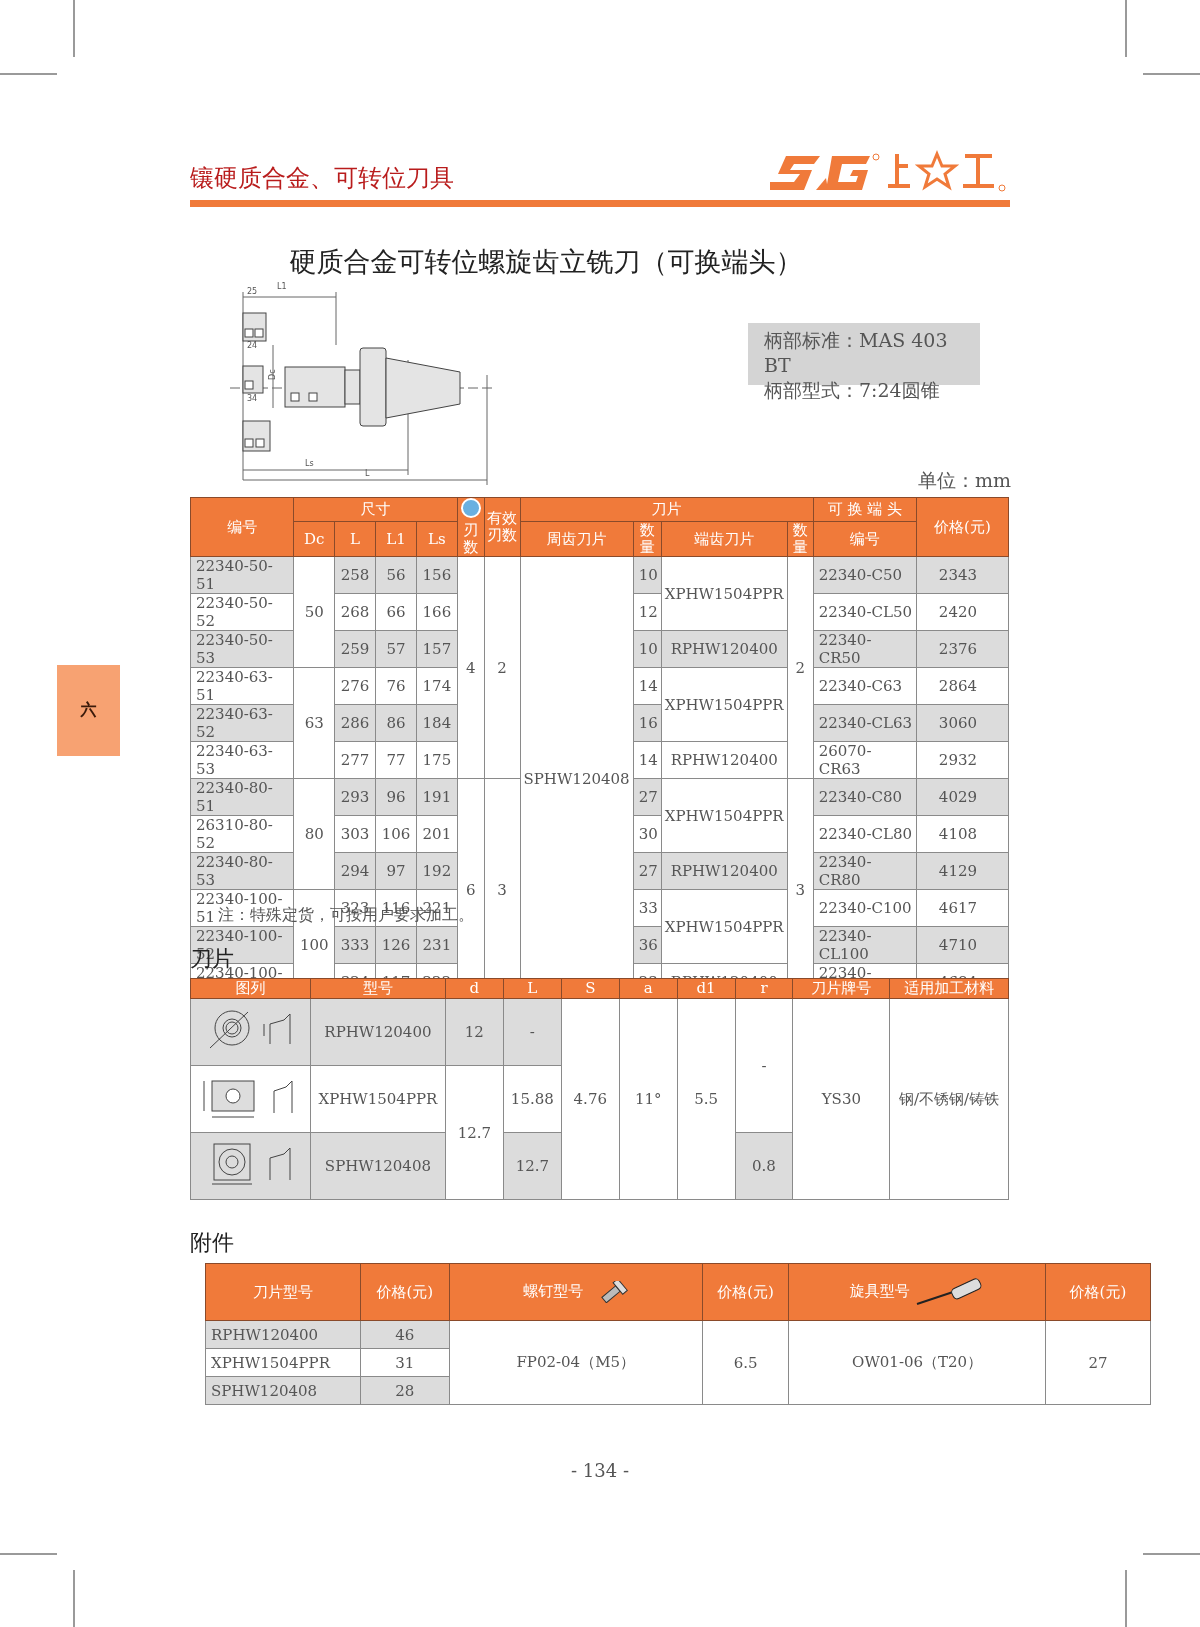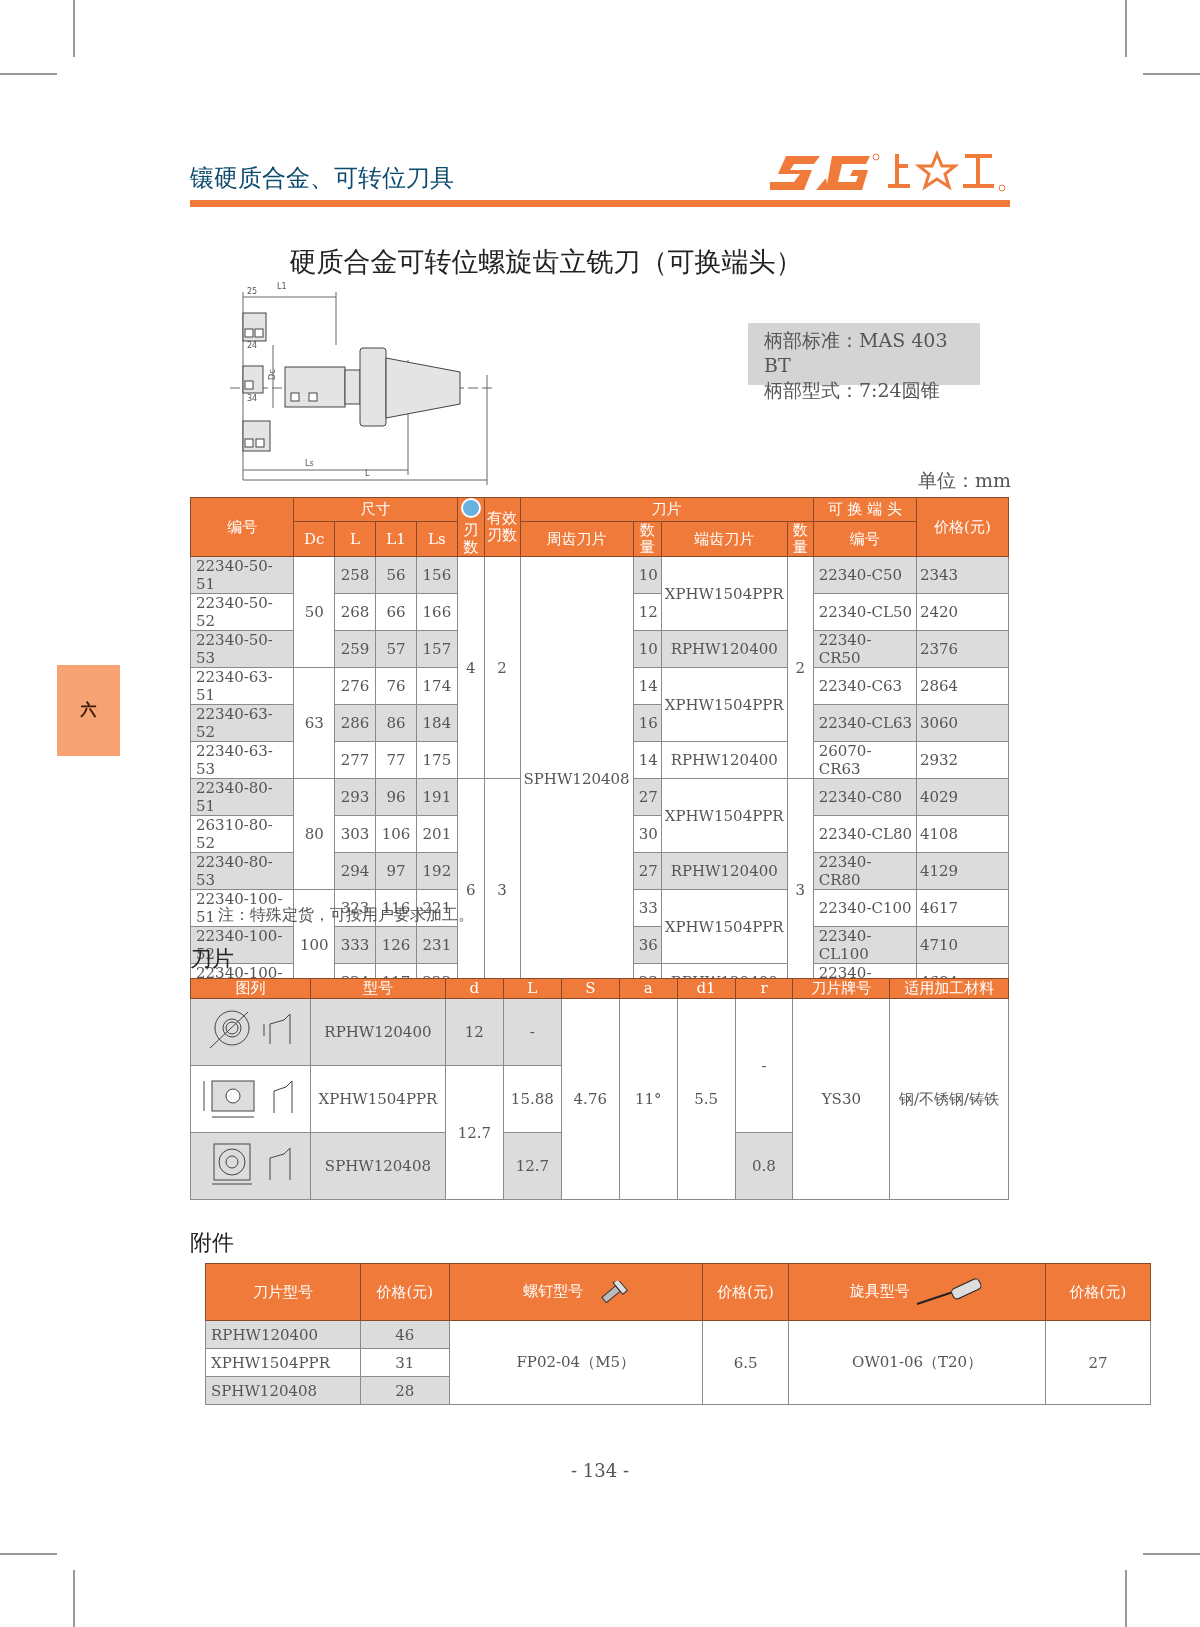--- a/index.html
+++ b/index.html
@@ -1,30 +1,30 @@
 <!DOCTYPE html>
 <html><head>
 <meta charset="utf-8">
 <style>
   * { box-sizing: border-box; margin: 0; padding: 0; }
   html, body { width: 1200px; height: 1627px; background: #fff; }
   body { position: relative; font-family: "DejaVu Serif", "Liberation Serif", serif; color: #444; overflow: hidden; }
   .crop { position: absolute; background: #9a9a9a; }
-  .section-title { position: absolute; left: 190px; top: 162px; font-family: "DejaVu Sans", sans-serif; font-size: 24px; color: #0c4a6e; }
+  .section-title { position: absolute; left: 190px; top: 162px; font-family: "DejaVu Sans", sans-serif; font-size: 24px; color: #b91c1c; }
   .logo { position: absolute; left: 770px; top: 148px; width: 240px; height: 50px; }
   .hr-orange { position: absolute; left: 190px; top: 200px; width: 820px; height: 7px; background: #f07a3a; }
   .page-title { position: absolute; left: 0; width: 1092px; top: 244px; text-align: center; font-family: "DejaVu Sans", sans-serif; font-size: 27px; color: #222; }
   .diagram { position: absolute; left: 225px; top: 280px; width: 270px; height: 205px; }
   .spec-box { position: absolute; left: 748px; top: 323px; width: 232px; height: 62px; background: #d4d4d4; padding: 5px 16px; font-size: 19px; line-height: 25px; color: #555; }
   .unit { position: absolute; left: 918px; top: 468px; font-size: 19px; color: #555; }
   table { border-collapse: collapse; position: absolute; font-size: 15px; color: #555; }
   th { background: #f07a3a; color: #fff; font-weight: normal; border: 1px solid #8a4a2a; text-align: center; line-height: 17px; }
   td { border: 1px solid #8a8a8a; text-align: center; height: 28.5px; padding: 0 3px; }
   td.l { text-align: left; padding-left: 5px; }
-  td.r { text-align: left; padding-right: 12px; }
+  td.r { text-align: center; padding-right: 12px; }
   .g { background: #dcdcdc; margin-left: 20px; }
   .w { background: #fff; }
   #main-table { left: 190px; top: 497px; width: 819px; }
   .note { position: absolute; left: 218px; top: 905px; font-size: 16px; color: #555; }
   .h2 { position: absolute; left: 190px; font-family: "DejaVu Sans", sans-serif; font-size: 22px; color: #222; }
   #insert-table { left: 190px; top: 978px; width: 819px; }
   #insert-table td { height: 67px; }
   #acc-table { left: 205px; top: 1263px; width: 946px; }
   #acc-table td { height: 28px; }
   .side-tab { position: absolute; left: 57px; top: 665px; width: 63px; height: 91px; background: #f7a272; display: flex; align-items: center; justify-content: center; font-family: "DejaVu Sans", sans-serif; font-size: 16px; font-weight: bold; color: #3a1a0a; }

